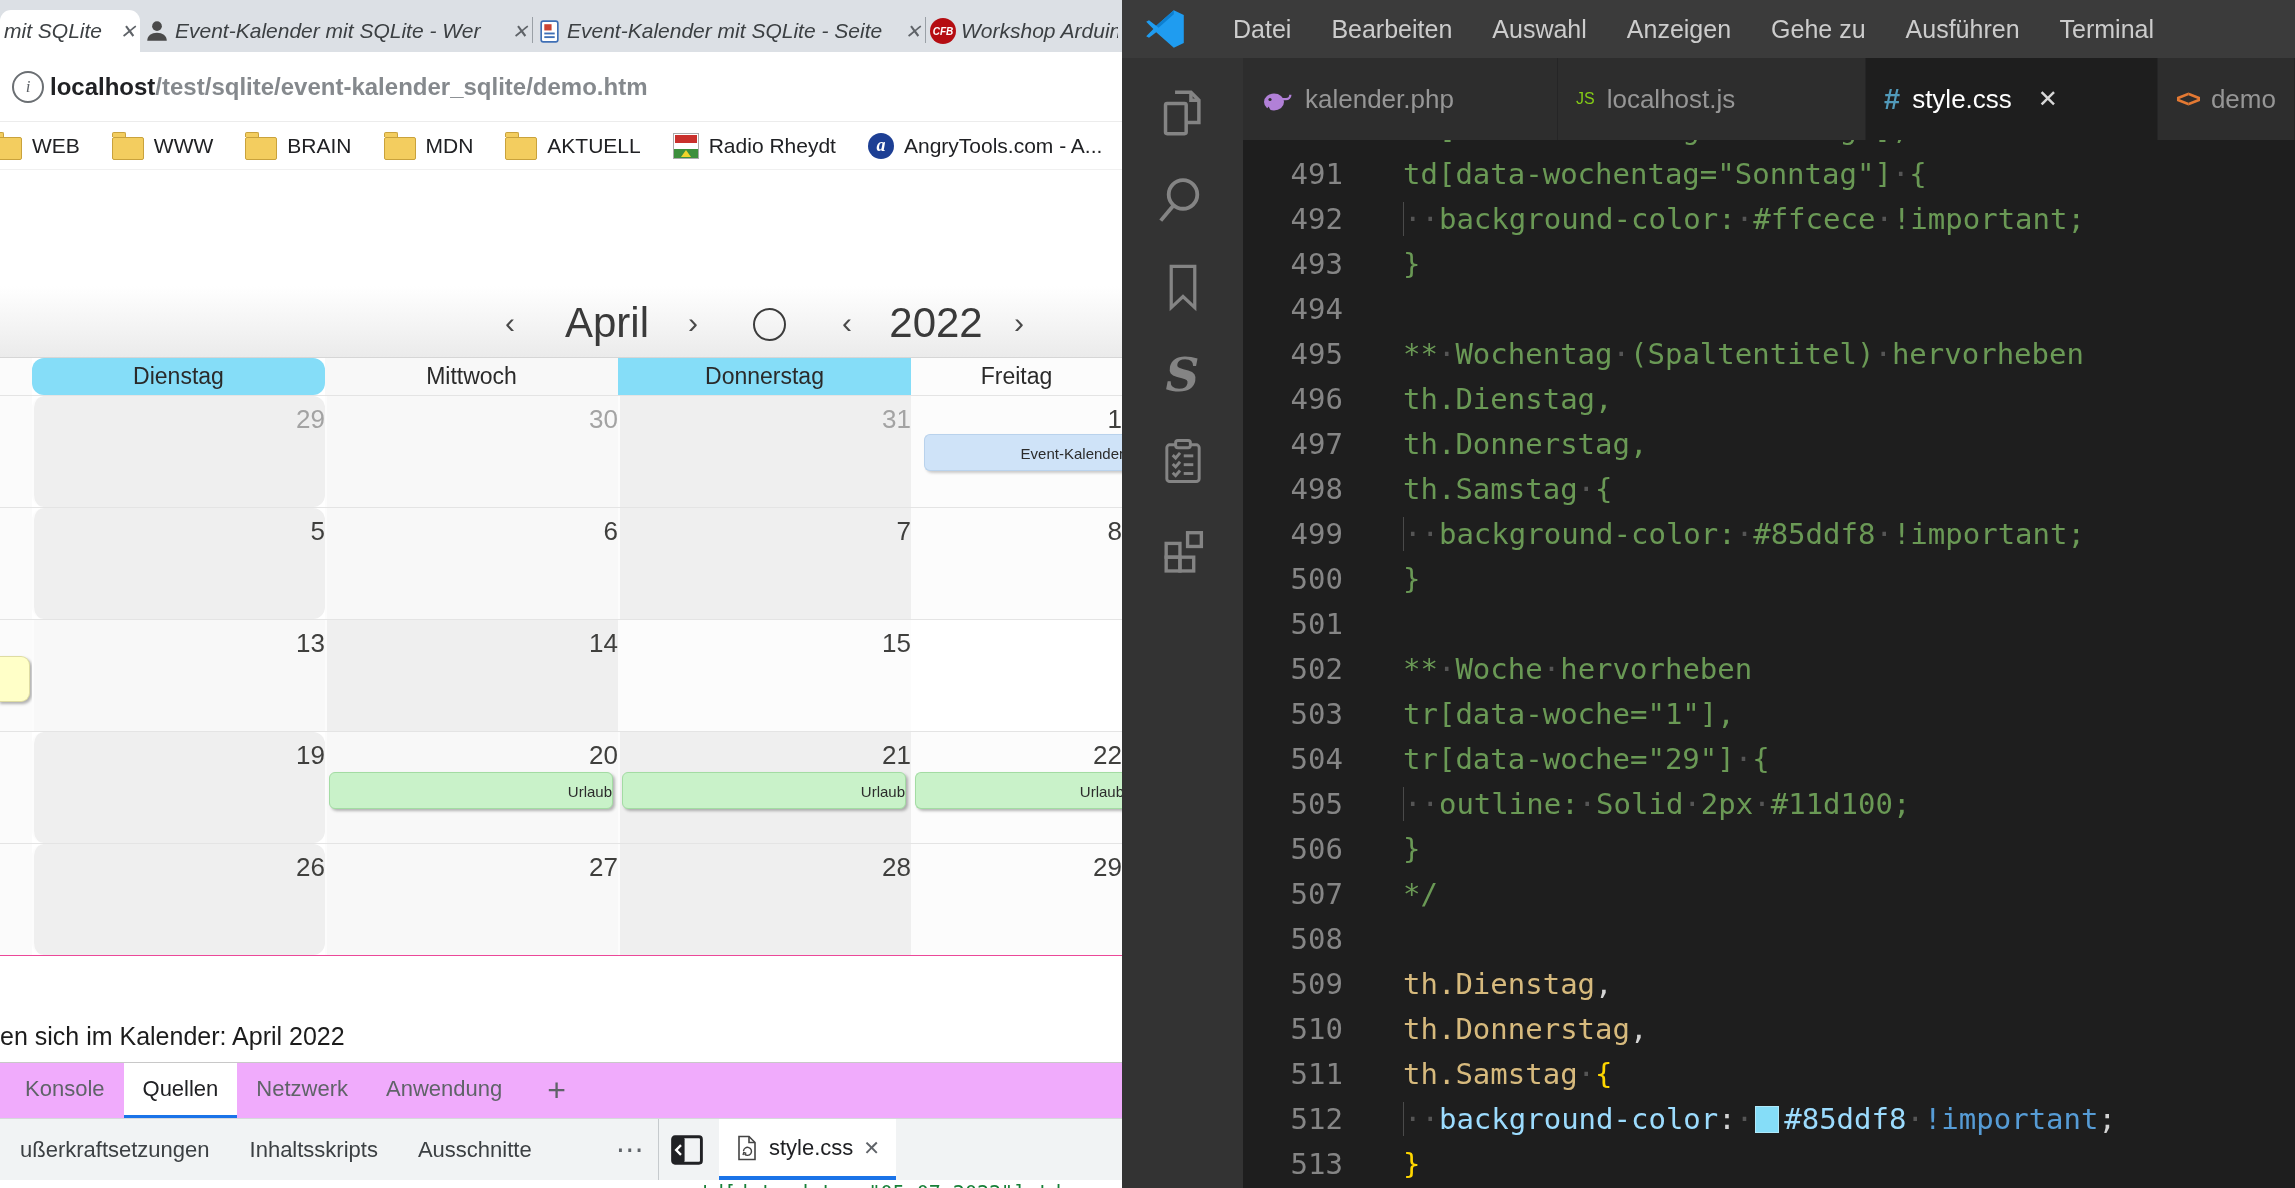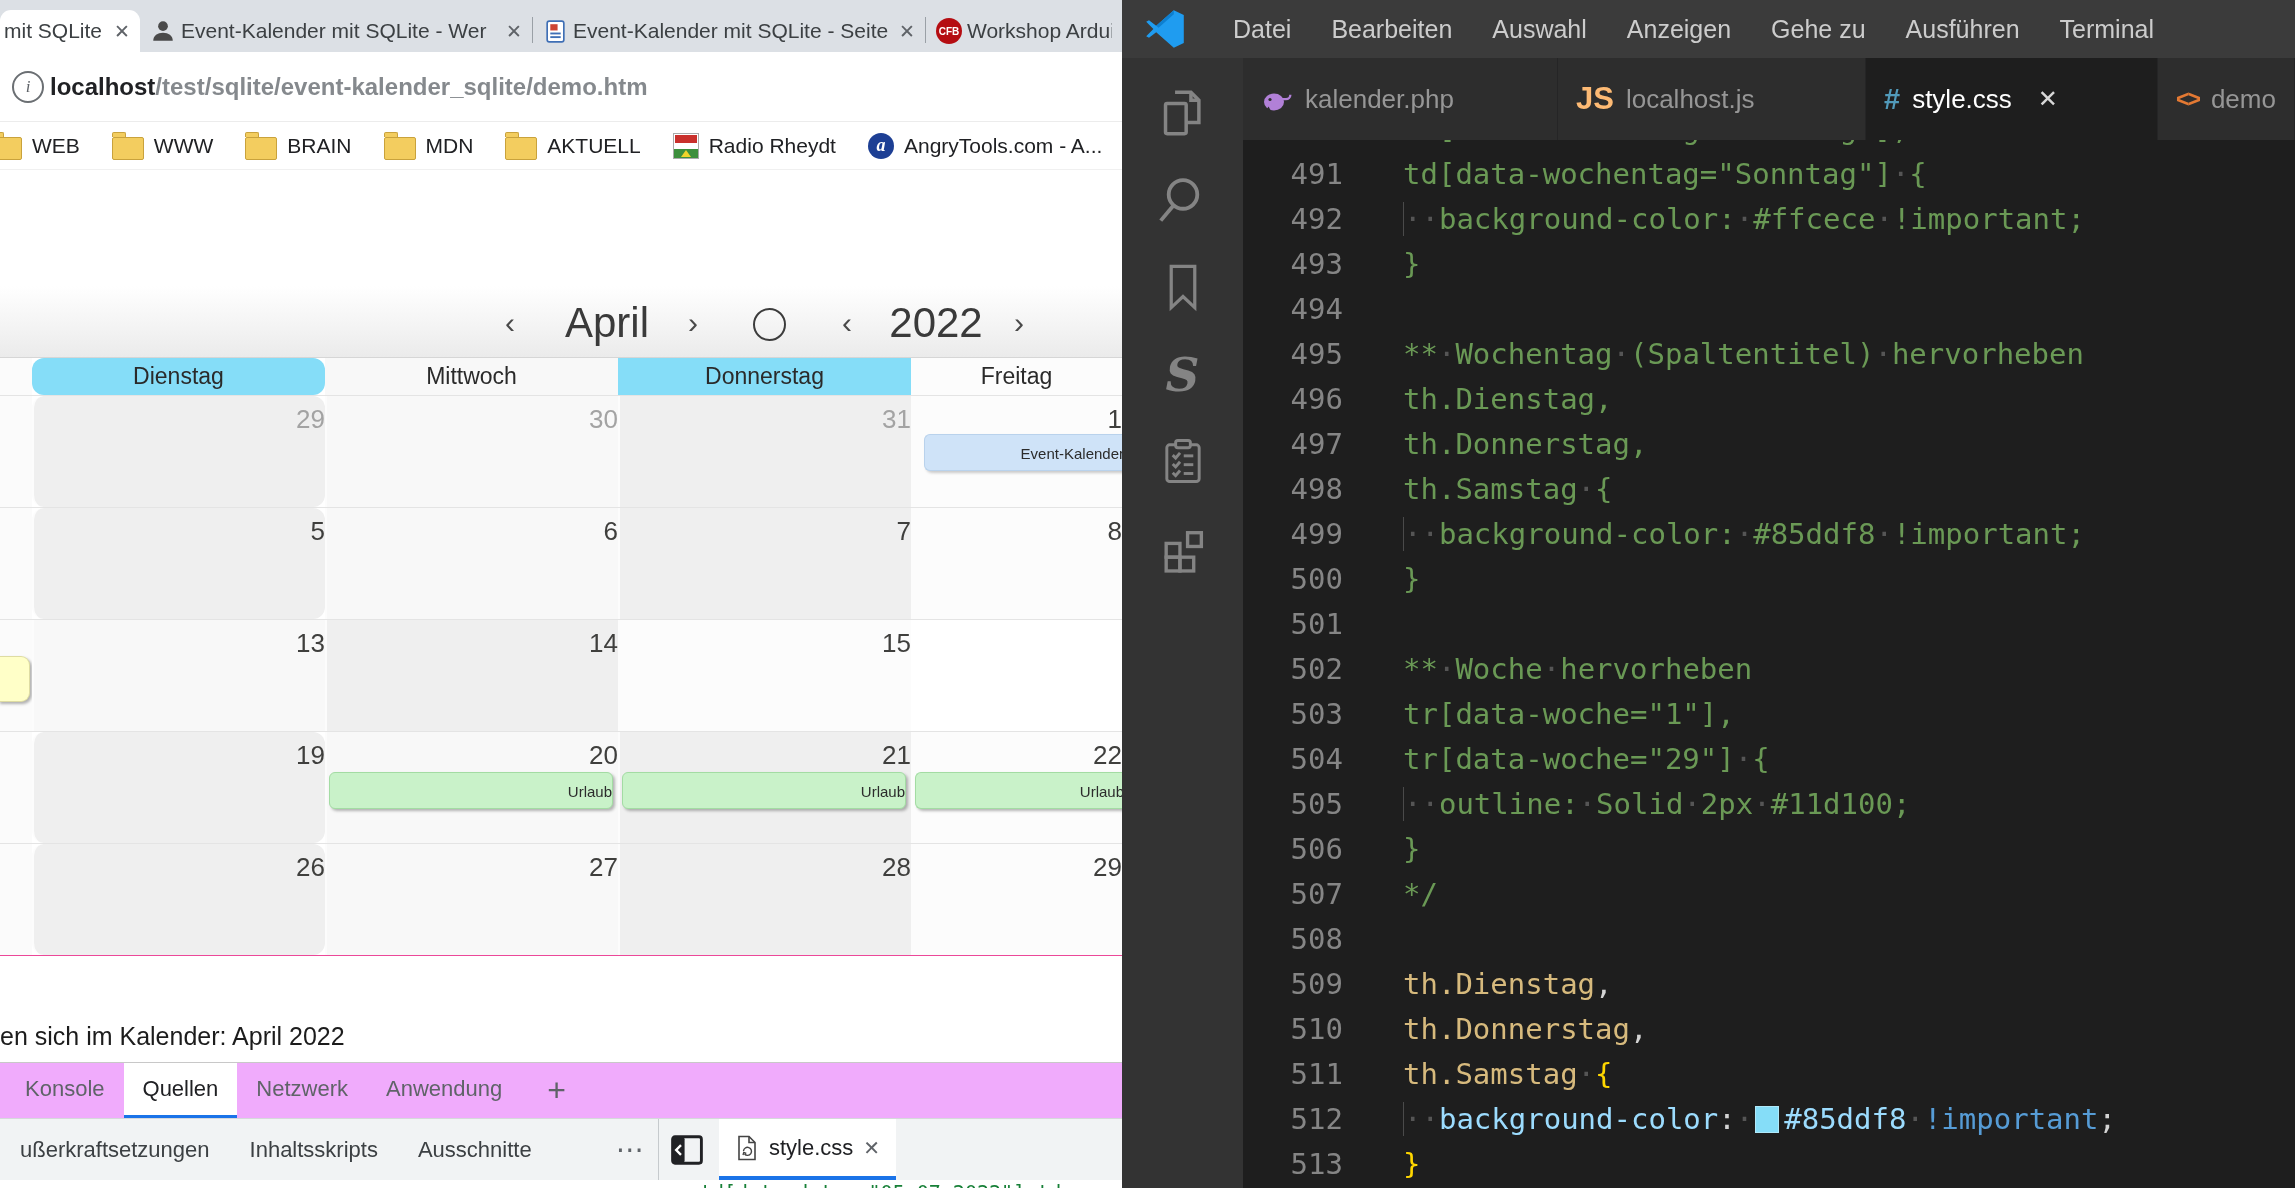--- a/index.html
+++ b/index.html
@@ -3,22 +3,22 @@
 <meta charset="utf-8">
 <style>
   html,body{margin:0;padding:0;}
   body{width:2295px;height:1188px;position:relative;overflow:hidden;
        font-family:"Liberation Sans",sans-serif;background:#fff;}
 
   
   .browser{position:absolute;left:0;top:0;width:1122px;height:1188px;background:#fff;overflow:hidden;}
 
   .tabstrip{height:52px;background:#dce0e5;display:flex;align-items:flex-end;overflow:hidden;}
-  .btab{height:42px;display:flex;align-items:center;gap:5px;padding:0 10px;
-        font-size:21px;color:#3c4043;box-sizing:border-box;overflow:hidden;white-space:nowrap;}
+  .btab{height:42px;display:flex;align-items:center;gap:5px;padding:0 4px;
+        font-size:21px;color:#3c4043;box-sizing:border-box;overflow:hidden;white-space:nowrap;font-style:italic;}
   .btab .btab-title{flex:1;overflow:hidden;white-space:nowrap;}
   .btab.active{background:#fff;border-radius:11px 11px 0 0;}
   .btab0{width:140px;padding-left:4px;}
   .btab1{width:392px;}
   .btab2{width:392px;}
   .btab3{flex:1;}
   .btab-close{font-size:19px;color:#5f6368;flex:none;}
   .tabsep{width:1px;height:26px;background:#9aa0a6;margin-bottom:9px;flex:none;}
 
   .urlrow{height:70px;background:#fff;display:flex;align-items:center;border-bottom:1px solid #ececec;box-sizing:border-box;}
@@ -104,21 +104,21 @@
                flex-direction:column;align-items:center;padding-top:28px;gap:33px;box-sizing:border-box;}
   .act-slot{width:54px;height:54px;display:flex;align-items:center;justify-content:center;}
   .s-glyph{font:bold italic 47px "DejaVu Serif",serif;color:#848484;}
 
   .vtabs{position:absolute;left:121px;top:58px;right:0;height:82px;background:#252526;display:flex;overflow:hidden;}
   .vtab{display:flex;align-items:center;gap:12px;padding:0 18px;background:#2d2d2d;color:#969696;
         font-size:26px;border-right:1px solid #252526;box-sizing:border-box;white-space:nowrap;overflow:hidden;}
   .vtab0{width:315px;} .vtab1{width:308px;} .vtab2{width:292px;} .vtab3{flex:1;}
   .vtab.active{background:#1e1e1e;color:#ffffff;}
   .vtab .vtab-close{margin-left:14px;font-size:24px;color:#d8d8d8;}
-  .js-ic{color:#fdba74;font-weight:bold;font-size:31px;}
+  .js-ic{color:#84cc16;font-weight:normal;font-size:16px;}
   .css-ic{color:#519aba;font-weight:bold;font-size:29px;}
   .html-ic{color:#e37933;font-weight:bold;font-size:23px;letter-spacing:-2px;}
 
   .editor{position:absolute;left:121px;top:140px;right:0;bottom:0;overflow:hidden;
           font:29px/45px "DejaVu Sans Mono",monospace;}
   .cl{height:45px;white-space:pre;}
   .cl:first-child{margin-top:-33px;}
   .ln{display:inline-block;width:100px;text-align:right;color:#858585;}
   .codetxt{margin-left:60px;}
   .c-comment{color:#6a9955;} .c-ws{color:#555555;}

